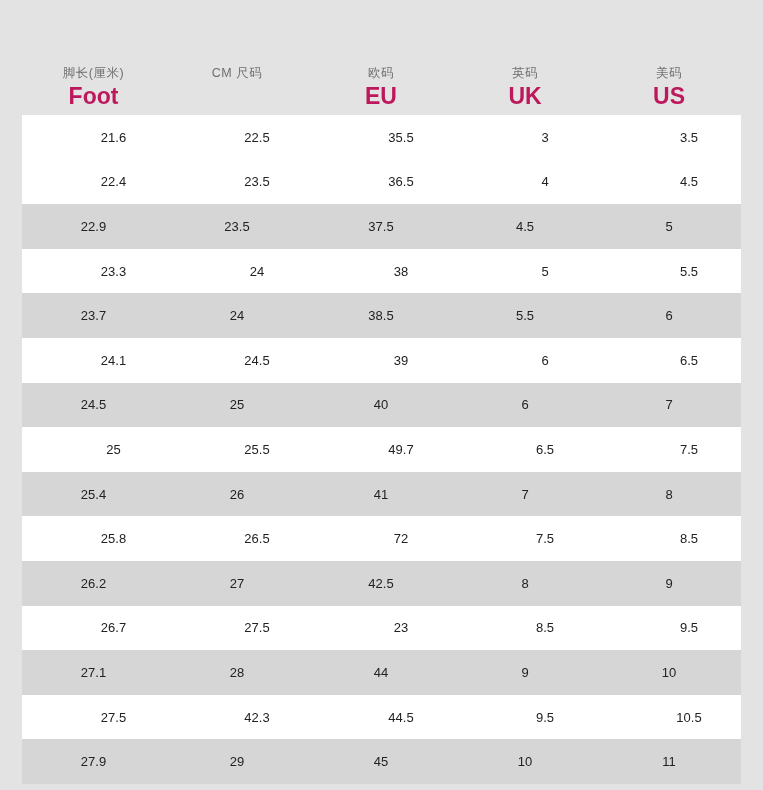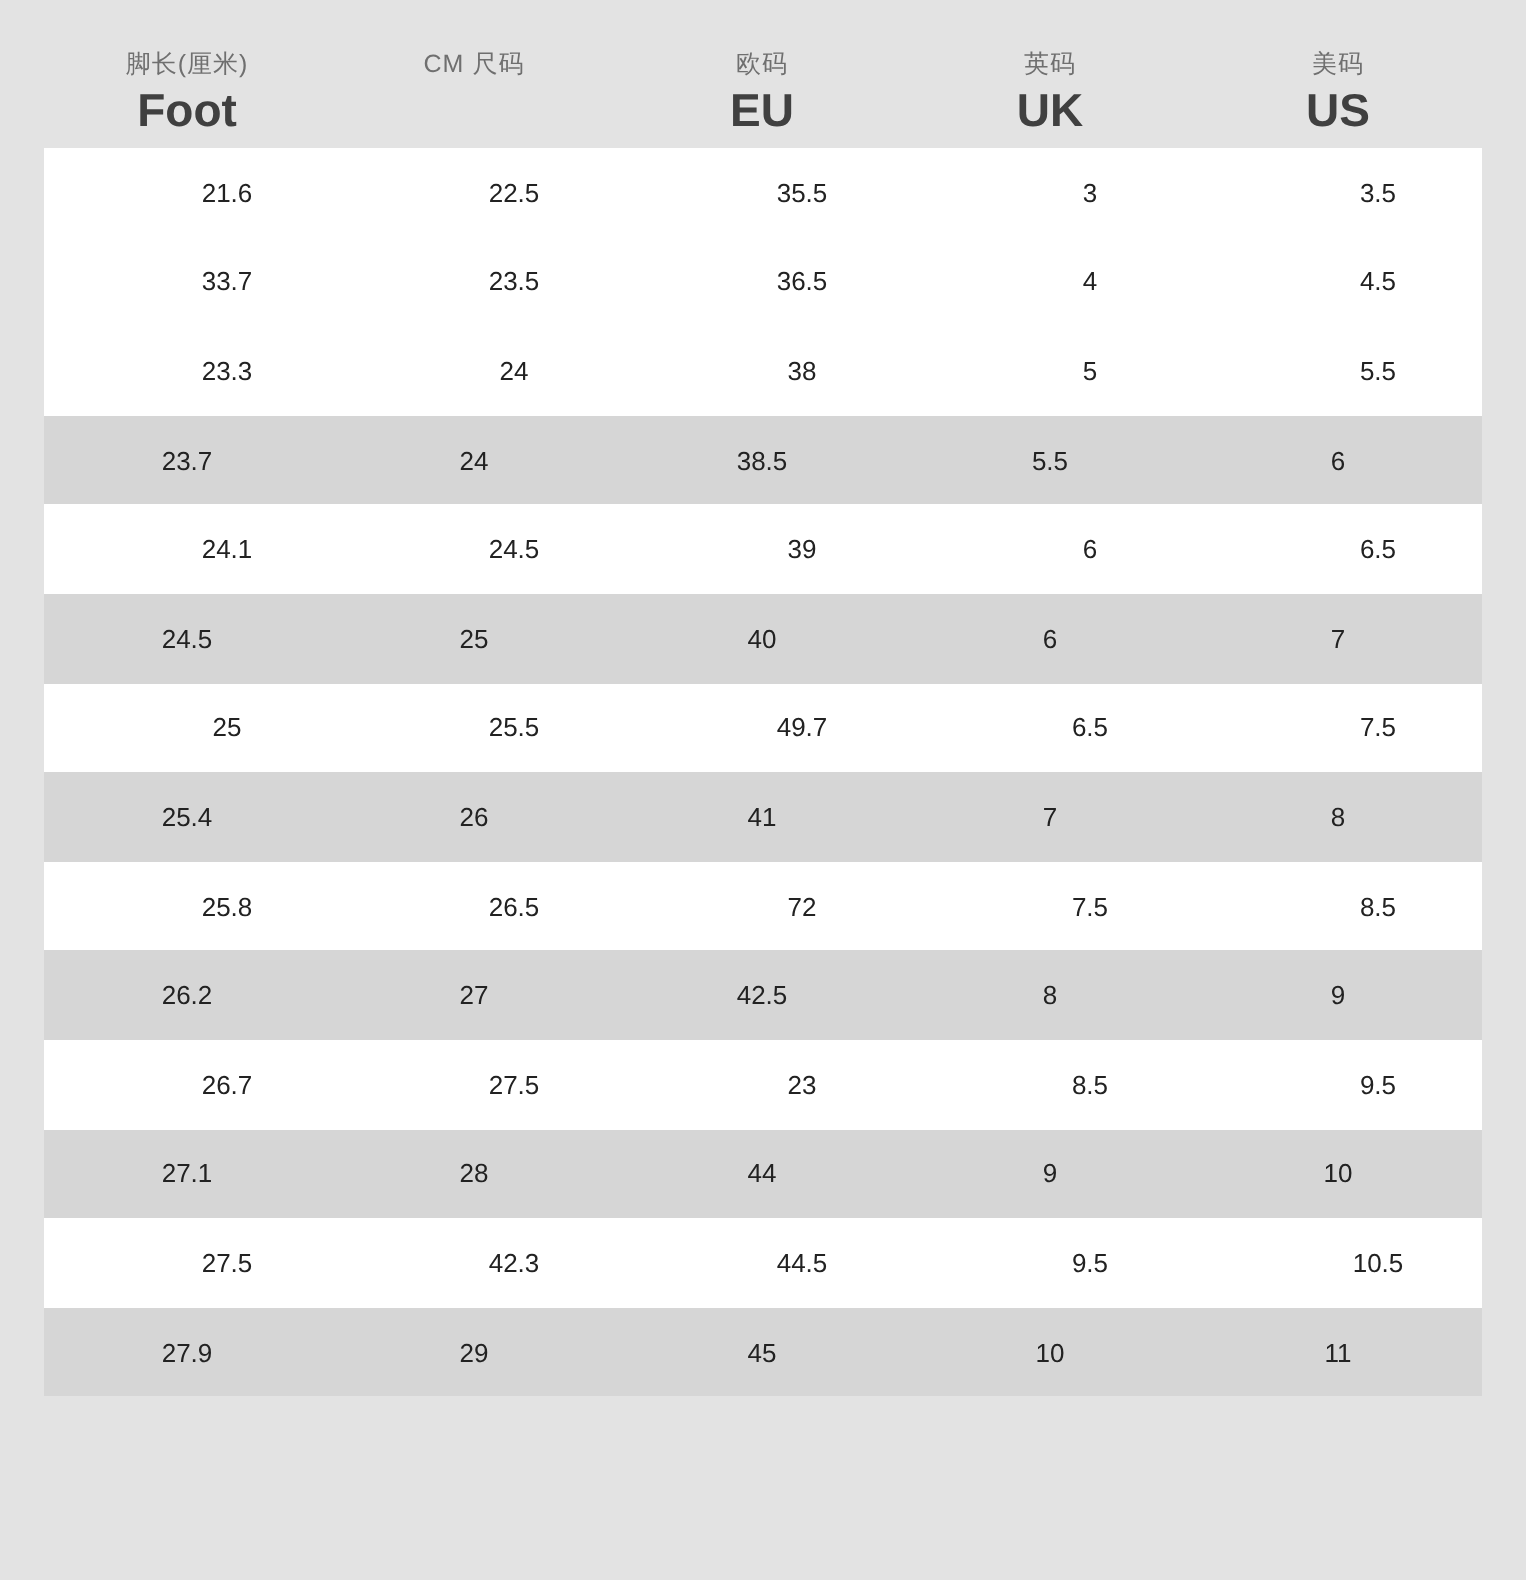--- a/index.html
+++ b/index.html
@@ -22,20 +22,21 @@
   .table-wrap {
     position: absolute;
     left: 22px;
     top: 0;
     width: 719px;
   }
   table.size-table {
     border-collapse: collapse;
     width: 719px;
     table-layout: fixed;
+    margin-top: 41px;
   }
   table.size-table col.c0 { width: 143px; }
   table.size-table col.c1 { width: 144px; }
   table.size-table col.c2 { width: 144px; }
   table.size-table col.c3 { width: 144px; }
   table.size-table col.c4 { width: 144px; }
 
   thead th {
     background: #e3e3e3;
     padding: 0;
@@ -49,21 +50,21 @@
     font-size: 12.5px;
     color: #6f6f6f;
     letter-spacing: 0.5px;
     padding-top: 26px;
     line-height: 1.1;
     font-weight: normal;
   }
   .hdr-en {
     display: block;
     font-size: 23px;
-    color: #404040;
+    color: #be185d;
     font-weight: bold;
     line-height: 1.25;
     margin-top: 1px;
   }
   tbody td {
     height: 44.6px;
     text-align: center;
     vertical-align: middle;
     font-size: 13px;
     color: #222;
@@ -111,25 +112,32 @@
       </thead>
       <tbody id="table-body">
           <tr class="odd">
             <td>21.6</td>
             <td>22.5</td>
             <td>35.5</td>
             <td>3</td>
             <td>3.5</td>
           </tr>
           <tr class="odd">
-            <td>33.7</td>
+            <td>22.4</td>
             <td>23.5</td>
             <td>36.5</td>
             <td>4</td>
             <td>4.5</td>
+          </tr>
+          <tr class="even">
+            <td>22.9</td>
+            <td>23.5</td>
+            <td>37.5</td>
+            <td>4.5</td>
+            <td>5</td>
           </tr>
           <tr class="odd">
             <td>23.3</td>
             <td>24</td>
             <td>38</td>
             <td>5</td>
             <td>5.5</td>
           </tr>
           <tr class="even">
             <td>23.7</td>

